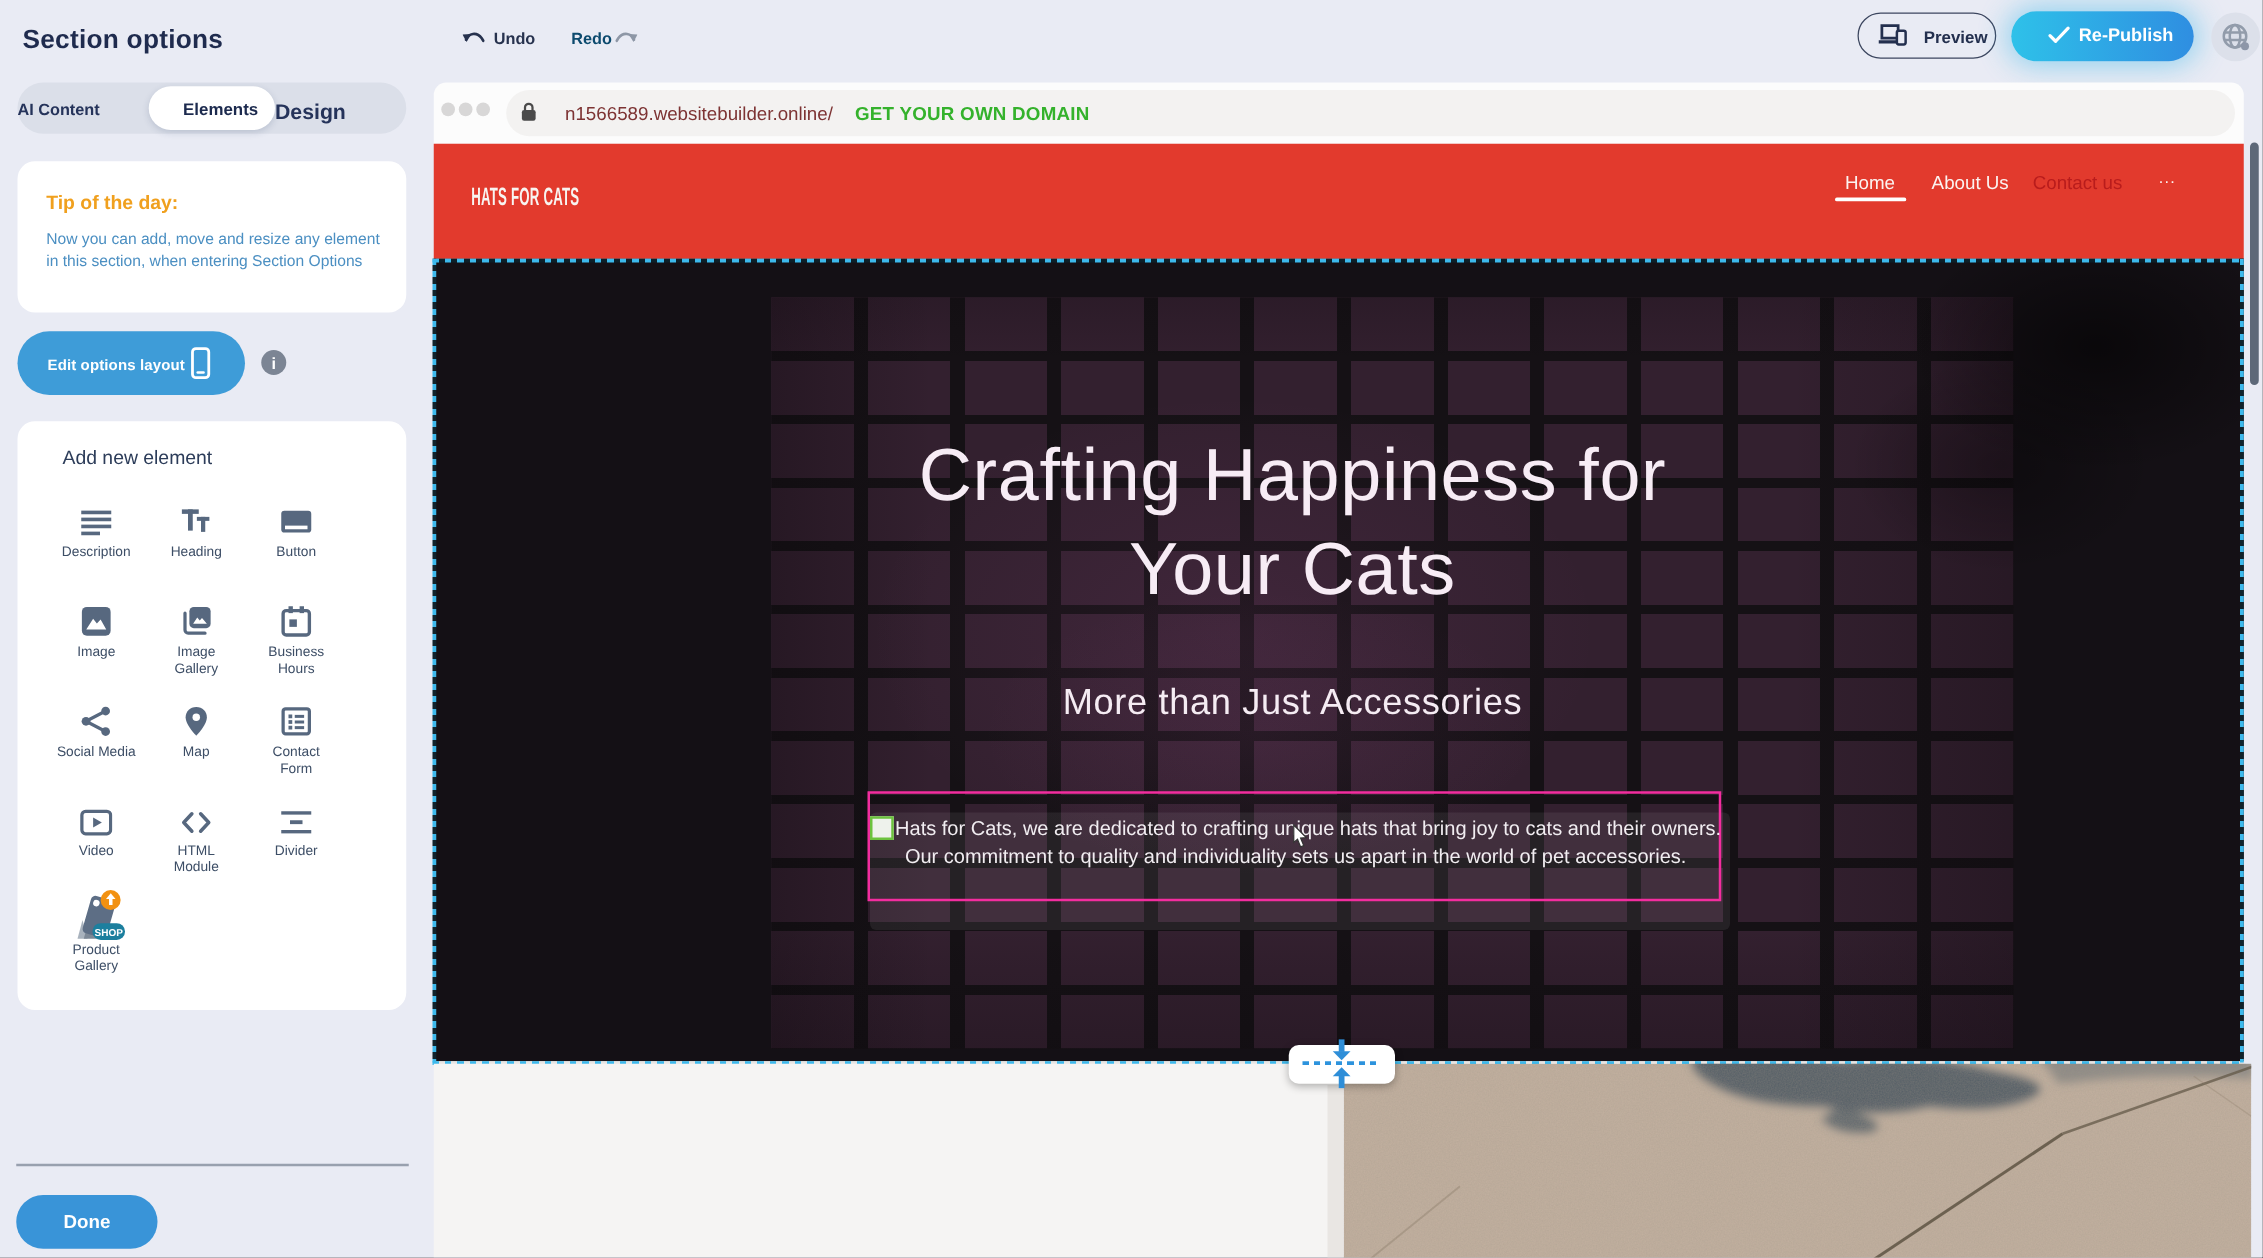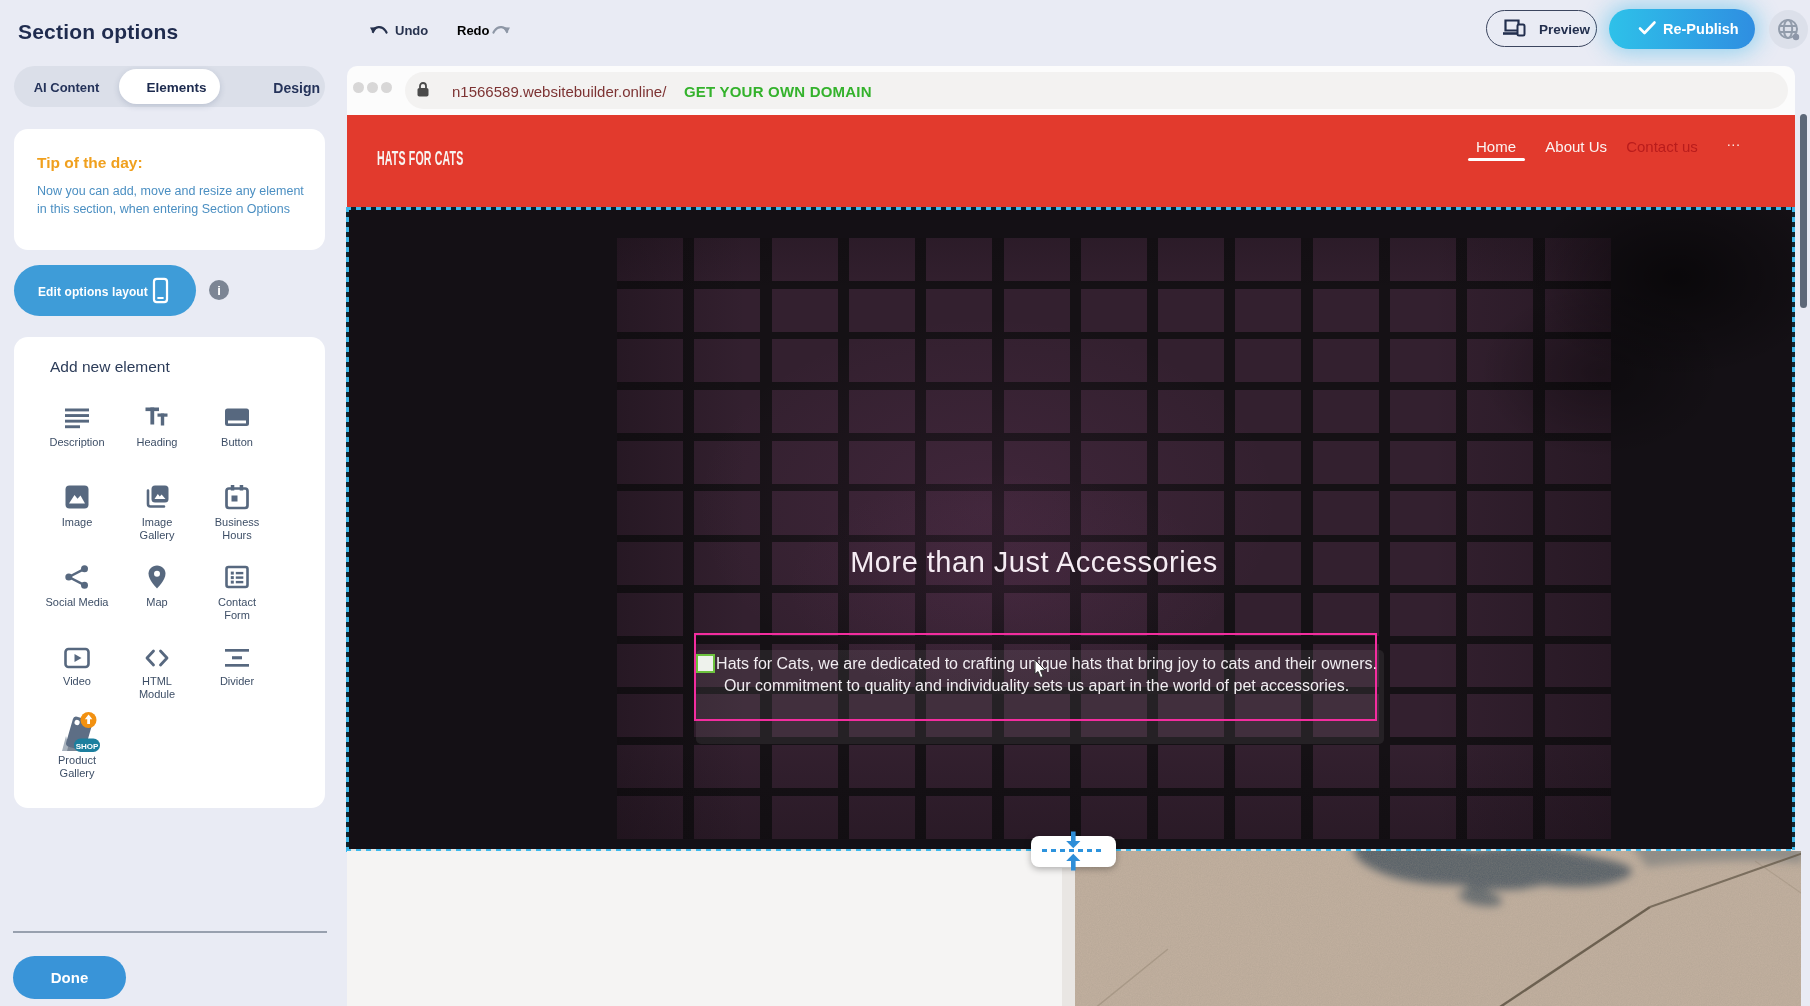--- a/index.html
+++ b/index.html
@@ -10,21 +10,21 @@
 </head>
 <body>
 
 <div class="a" style="left:18px;top:20px;font-size:21px;font-weight:bold;color:#1f2b4e;letter-spacing:.2px">Section options</div>
 
 <svg class="a" style="left:370px;top:23px" width="19" height="14" viewBox="0 0 19 14">
   <path d="M2.8 8.8 C4.8 3.4 11.5 2.2 15.4 7.6 L16.6 9.6" fill="none" stroke="#27324e" stroke-width="2.1" stroke-linecap="round"></path>
   <polygon points="0,4.6 7.1,4.2 3.2,10.6" fill="#27324e"></polygon>
 </svg>
 <div class="a" style="left:395px;top:23px;font-size:13px;font-weight:bold;color:#27324e">Undo</div>
-<div class="a" style="left:457px;top:23px;font-size:13px;font-weight:bold;color:#000000">Redo</div>
+<div class="a" style="left:457px;top:23px;font-size:13px;font-weight:bold;color:#0c4a6e">Redo</div>
 <svg class="a" style="left:491px;top:23px" width="19" height="14" viewBox="0 0 19 14">
   <path d="M16.2 8.8 C14.2 3.4 7.5 2.2 3.6 7.6 L2.4 9.6" fill="none" stroke="#8e97a6" stroke-width="2.1" stroke-linecap="round"></path>
   <polygon points="19,4.6 11.9,4.2 15.8,10.6" fill="#8e97a6"></polygon>
 </svg>
 
 <div class="a" style="left:1486px;top:10px;width:111px;height:37px;border:1.6px solid #3c465f;border-radius:20px"></div>
 <svg class="a" style="left:1502px;top:18px" width="26" height="21" viewBox="0 0 26 21">
   <path d="M3.5 2.5 h13 v10 h-13 z" fill="none" stroke="#232f4e" stroke-width="2.2"></path>
   <path d="M1 15.5 h16" stroke="#232f4e" stroke-width="2.6"></path>
   <rect x="15.5" y="6.5" width="7" height="11" rx="1.5" fill="#e9ebf4" stroke="#232f4e" stroke-width="2"></rect>
@@ -40,23 +40,23 @@
 <div class="a" style="left:1769px;top:10px;width:39px;height:39px;border-radius:50%;background:#dce0ea"></div>
 <svg class="a" style="left:1777px;top:18px" width="24" height="24" viewBox="0 0 24 24">
   <circle cx="11" cy="11" r="9" fill="none" stroke="#929cab" stroke-width="2"></circle>
   <ellipse cx="11" cy="11" rx="4.2" ry="9" fill="none" stroke="#929cab" stroke-width="2"></ellipse>
   <path d="M2.5 8 h17 M2.5 14 h17" stroke="#929cab" stroke-width="2"></path>
   <circle cx="19" cy="19" r="3.2" fill="#8d96a8"></circle>
 </svg>
 
 <div class="a" style="left:14px;top:66px;width:311px;height:41px;border-radius:21px;background:#dbdfe9"></div>
 <div class="a" style="left:119px;top:69px;width:101px;height:35px;border-radius:18px;background:#fff;box-shadow:0 2px 6px rgba(40,60,100,.18)"></div>
-<div class="a" style="left:14px;top:80px;width:105px;text-align:center;font-size:13px;font-weight:bold;color:#25335a">AI Content</div>
+<div class="a" style="left:14px;top:80px;width:105px;font-size:13px;font-weight:bold;color:#25335a">AI Content</div>
 <div class="a" style="left:119px;top:80px;width:115px;text-align:center;font-size:13.5px;font-weight:bold;color:#1c2a4e">Elements</div>
-<div class="a" style="left:220px;top:80px;width:100px;text-align:right;font-size:14px;font-weight:bold;color:#25335a">Design</div>
+<div class="a" style="left:220px;top:80px;width:100px;text-align:left;font-size:17px;font-weight:bold;color:#25335a">Design</div>
 
 <div class="a" style="left:14px;top:129px;width:311px;height:121px;border-radius:14px;background:#fff"></div>
 <div class="a" style="left:37px;top:154px;font-size:15.5px;font-weight:bold;color:#f0a01e">Tip of the day:</div>
 <div class="a" style="left:37px;top:183px;width:290px;font-size:12.5px;line-height:17.5px;color:#4b8fc2;white-space:nowrap">Now you can add, move and resize any element<br>in this section, when entering Section Options</div>
 
 <div class="a" style="left:14px;top:265px;width:182px;height:51px;border-radius:26px;background:#3e9cd8"></div>
 <div class="a" style="left:38px;top:285px;font-size:12px;font-weight:bold;color:#fff;letter-spacing:.1px">Edit options layout</div>
 <svg class="a" style="left:152px;top:277px" width="17" height="27" viewBox="0 0 18 29">
   <rect x="2" y="2" width="14" height="25" rx="3" fill="none" stroke="#fff" stroke-width="2.4"></rect>
   <path d="M6.5 22.5 h5" stroke="#fff" stroke-width="2.2" stroke-linecap="round"></path>
@@ -181,20 +181,21 @@
 <div class="a" style="left:1470px;top:138px;width:52px;text-align:center;font-size:15px;color:#fbf3f1">Home</div>
 <div class="a" style="left:1468px;top:158px;width:57px;height:3px;background:#fff;border-radius:2px"></div>
 <div class="a" style="left:1537px;top:138px;width:70px;text-align:right;font-size:15px;color:#fbf3f1">About Us</div>
 <div class="a" style="left:1625px;top:138px;width:74px;text-align:center;font-size:15px;color:#b91c1c">Contact us</div>
 <div class="a" style="left:1727px;top:134px;font-size:13px;color:#fbf3f1;letter-spacing:1px">...</div>
 
 <div class="a" style="left:347px;top:207px;width:1448px;height:642px;background:#141015;overflow:hidden">
   <div class="a" style="left:270px;top:31px;width:994px;height:601px;background:repeating-linear-gradient(90deg,#33202f 0px,#33202f 66px,#151115 66px,#151115 77.3px),repeating-linear-gradient(180deg,#33202f 0px,#33202f 43px,#151115 43px,#151115 50.7px);background-blend-mode:darken;filter:blur(.6px)"></div>
   <div class="a" style="left:270px;top:31px;width:994px;height:601px;background:linear-gradient(90deg,rgba(10,6,10,.3),rgba(10,6,10,0) 13%,rgba(10,6,10,0) 82%,rgba(10,6,10,.28)),linear-gradient(180deg,rgba(10,6,10,.18),rgba(10,6,10,0) 9%,rgba(10,6,10,0) 84%,rgba(10,6,10,.22))"></div>
   <div class="a" style="left:0;top:0;width:1448px;height:642px;background:radial-gradient(ellipse 430px 280px at 640px 300px,rgba(195,100,175,.09),rgba(195,100,175,0) 68%),radial-gradient(ellipse 330px 170px at 660px 380px,rgba(195,100,175,.06),rgba(195,100,175,0) 68%),radial-gradient(ellipse 210px 140px at 1330px 70px,rgba(0,0,0,.52),rgba(0,0,0,0) 72%),radial-gradient(ellipse 170px 120px at 1255px 165px,rgba(0,0,0,.3),rgba(0,0,0,0) 72%)"></div>
+  <div class="a" style="left:0px;top:136px;width:1374px;text-align:center;font-size:59px;line-height:75px;color:#f7ecf5;letter-spacing:.5px">Crafting Happiness for<br>Your Cats</div>
   <div class="a" style="left:0px;top:335px;width:1374px;text-align:center;font-size:29px;line-height:40px;color:#f5ecf3;letter-spacing:.5px">More than Just Accessories</div>
 
   <div class="a" style="left:349px;top:443px;width:688px;height:94px;background:rgba(255,255,255,.07);border-radius:5px"></div>
 
   <div class="a" style="left:347px;top:426px;width:683px;height:88px;border:2px solid #f32d9f"></div>
   <div class="a" style="left:348px;top:446px;width:683px;text-align:center;font-size:16px;line-height:21.5px;color:#f1edf1"><span style="display:inline-block;width:19px;height:19px;background:#eef2ec;border:2.5px solid #6cc23e;vertical-align:-4px;margin-right:1px"></span>Hats for Cats, we are dedicated to crafting unique hats that bring joy to cats and their owners.<br>Our commitment to quality and individuality sets us apart in the world of pet accessories.</div>
 
   <svg class="a" style="left:686px;top:452px" width="14" height="20" viewBox="0 0 14 20">
     <path d="M2 1 L12 11 L7.5 11.5 L10 17.5 L7.5 18.5 L5 12.5 L2 15 Z" fill="#fff" stroke="#333" stroke-width="1"></path>
   </svg>

